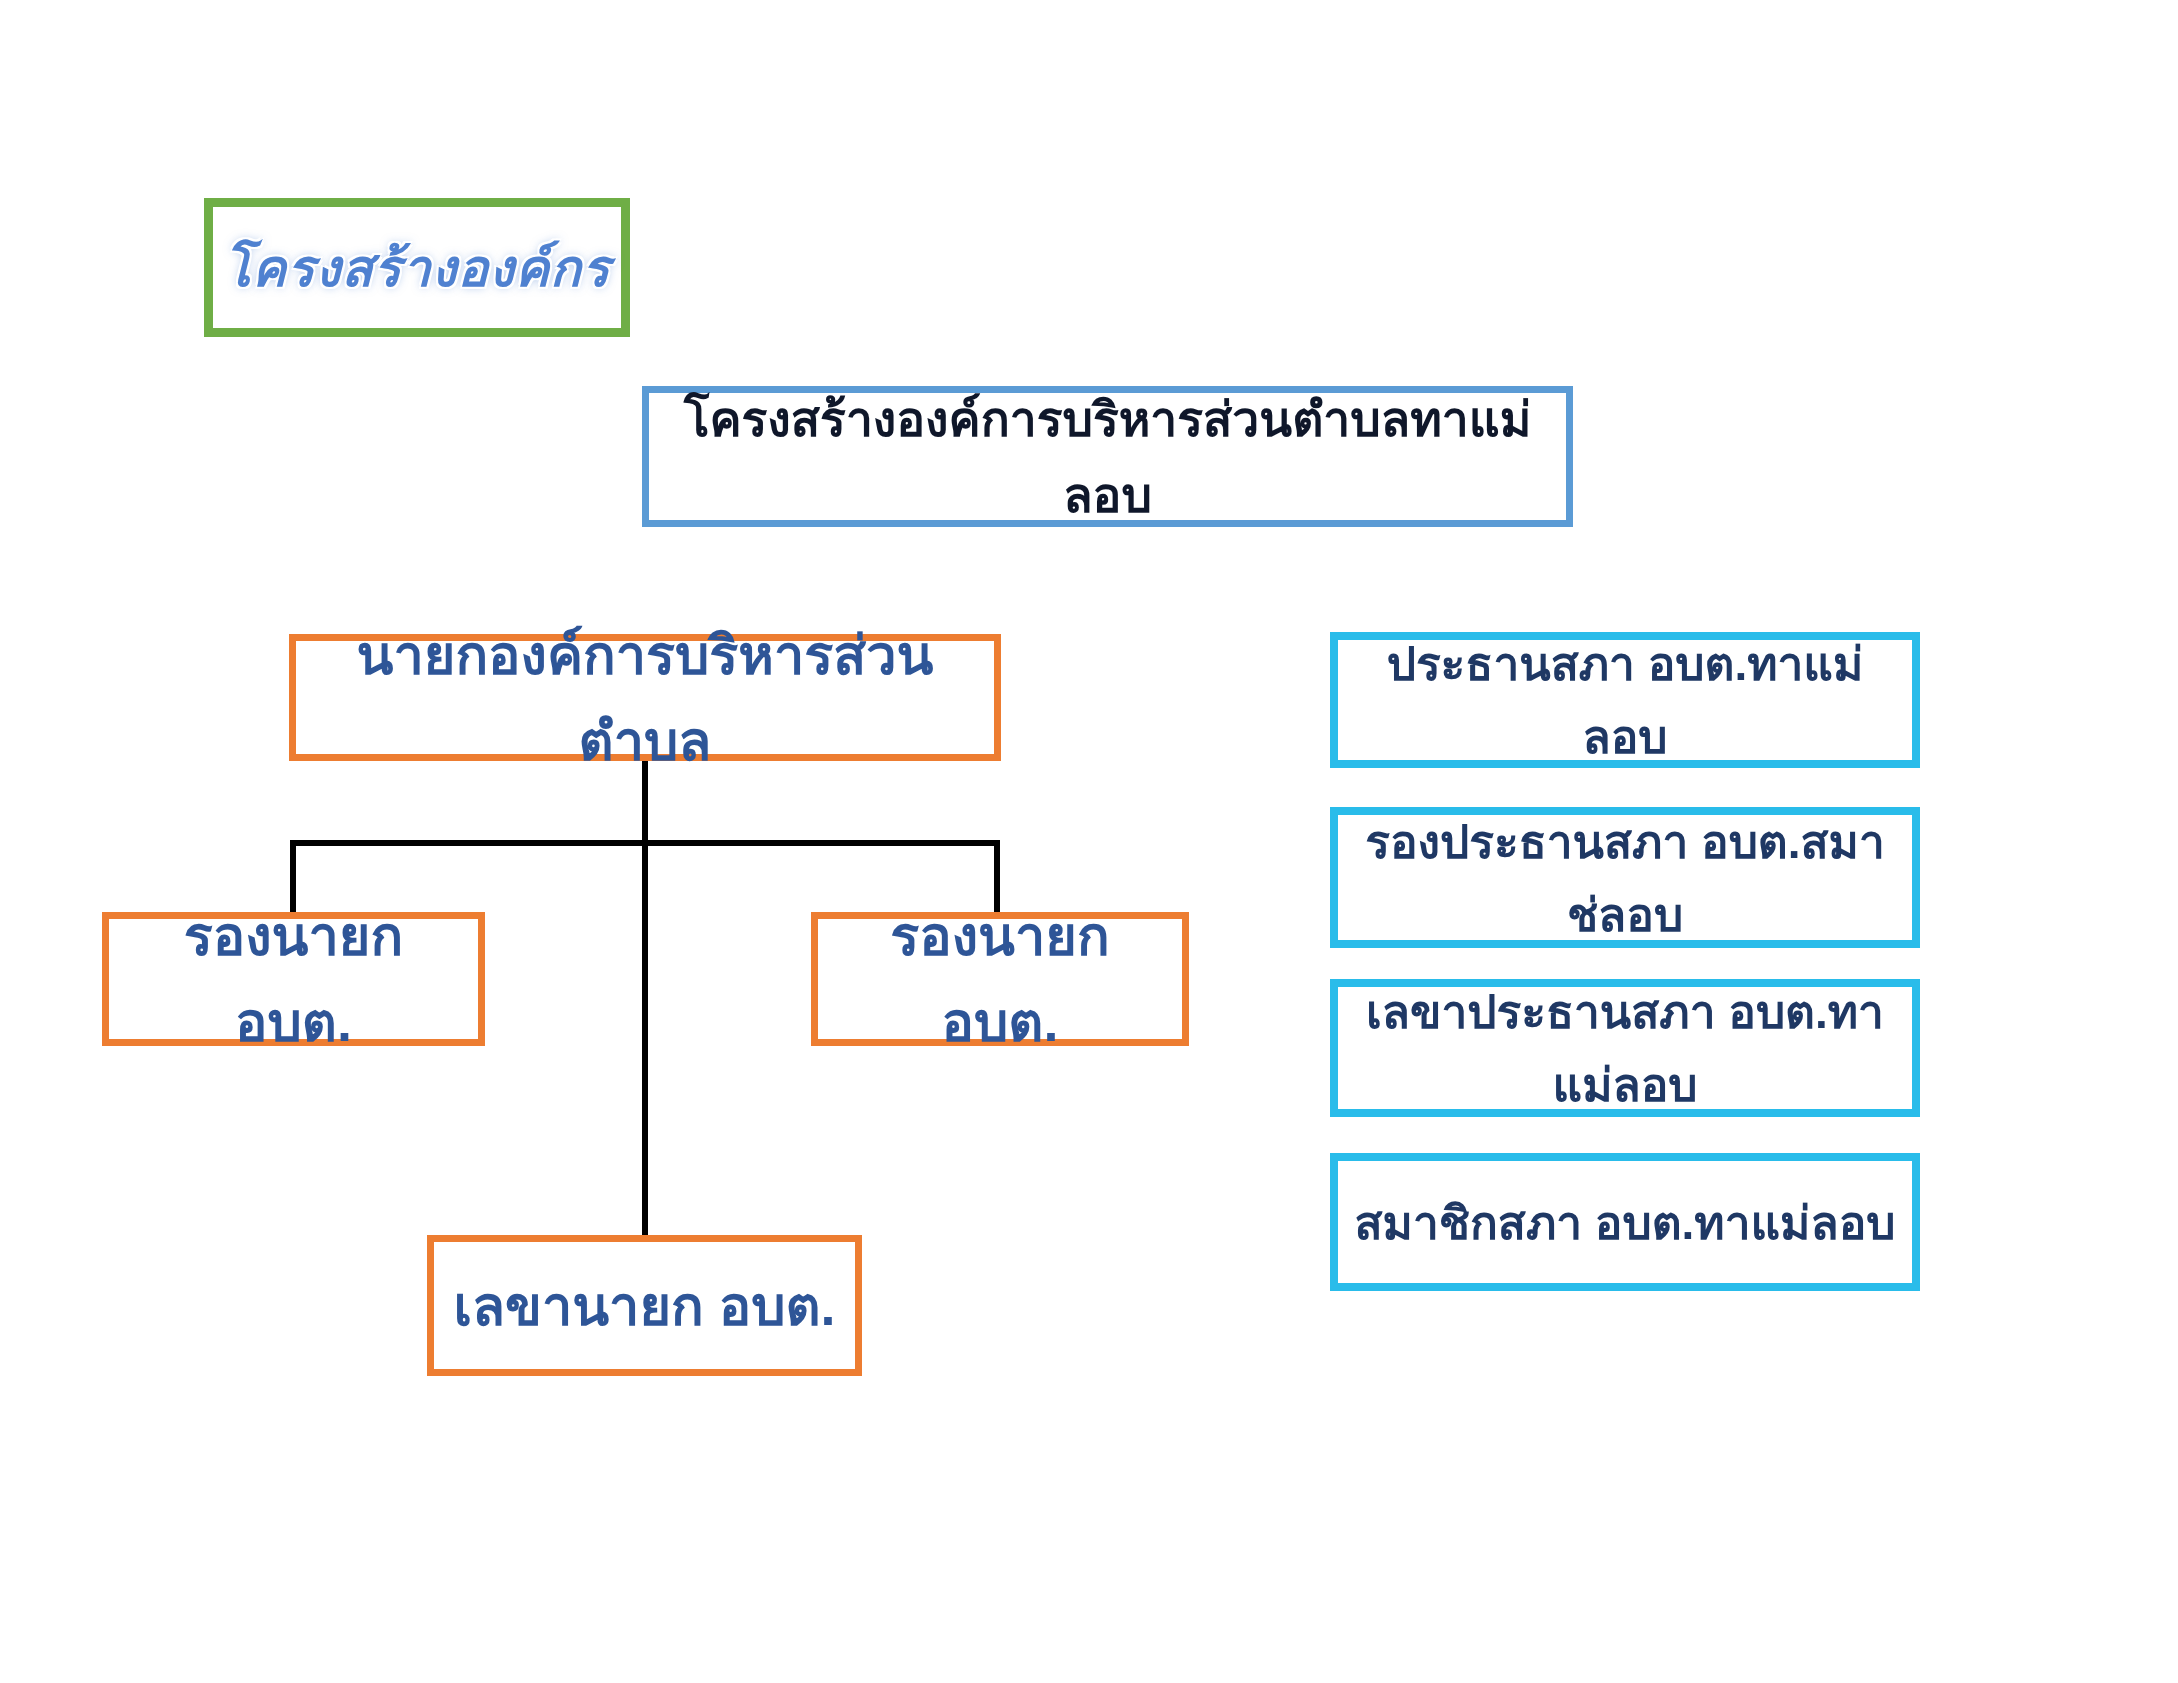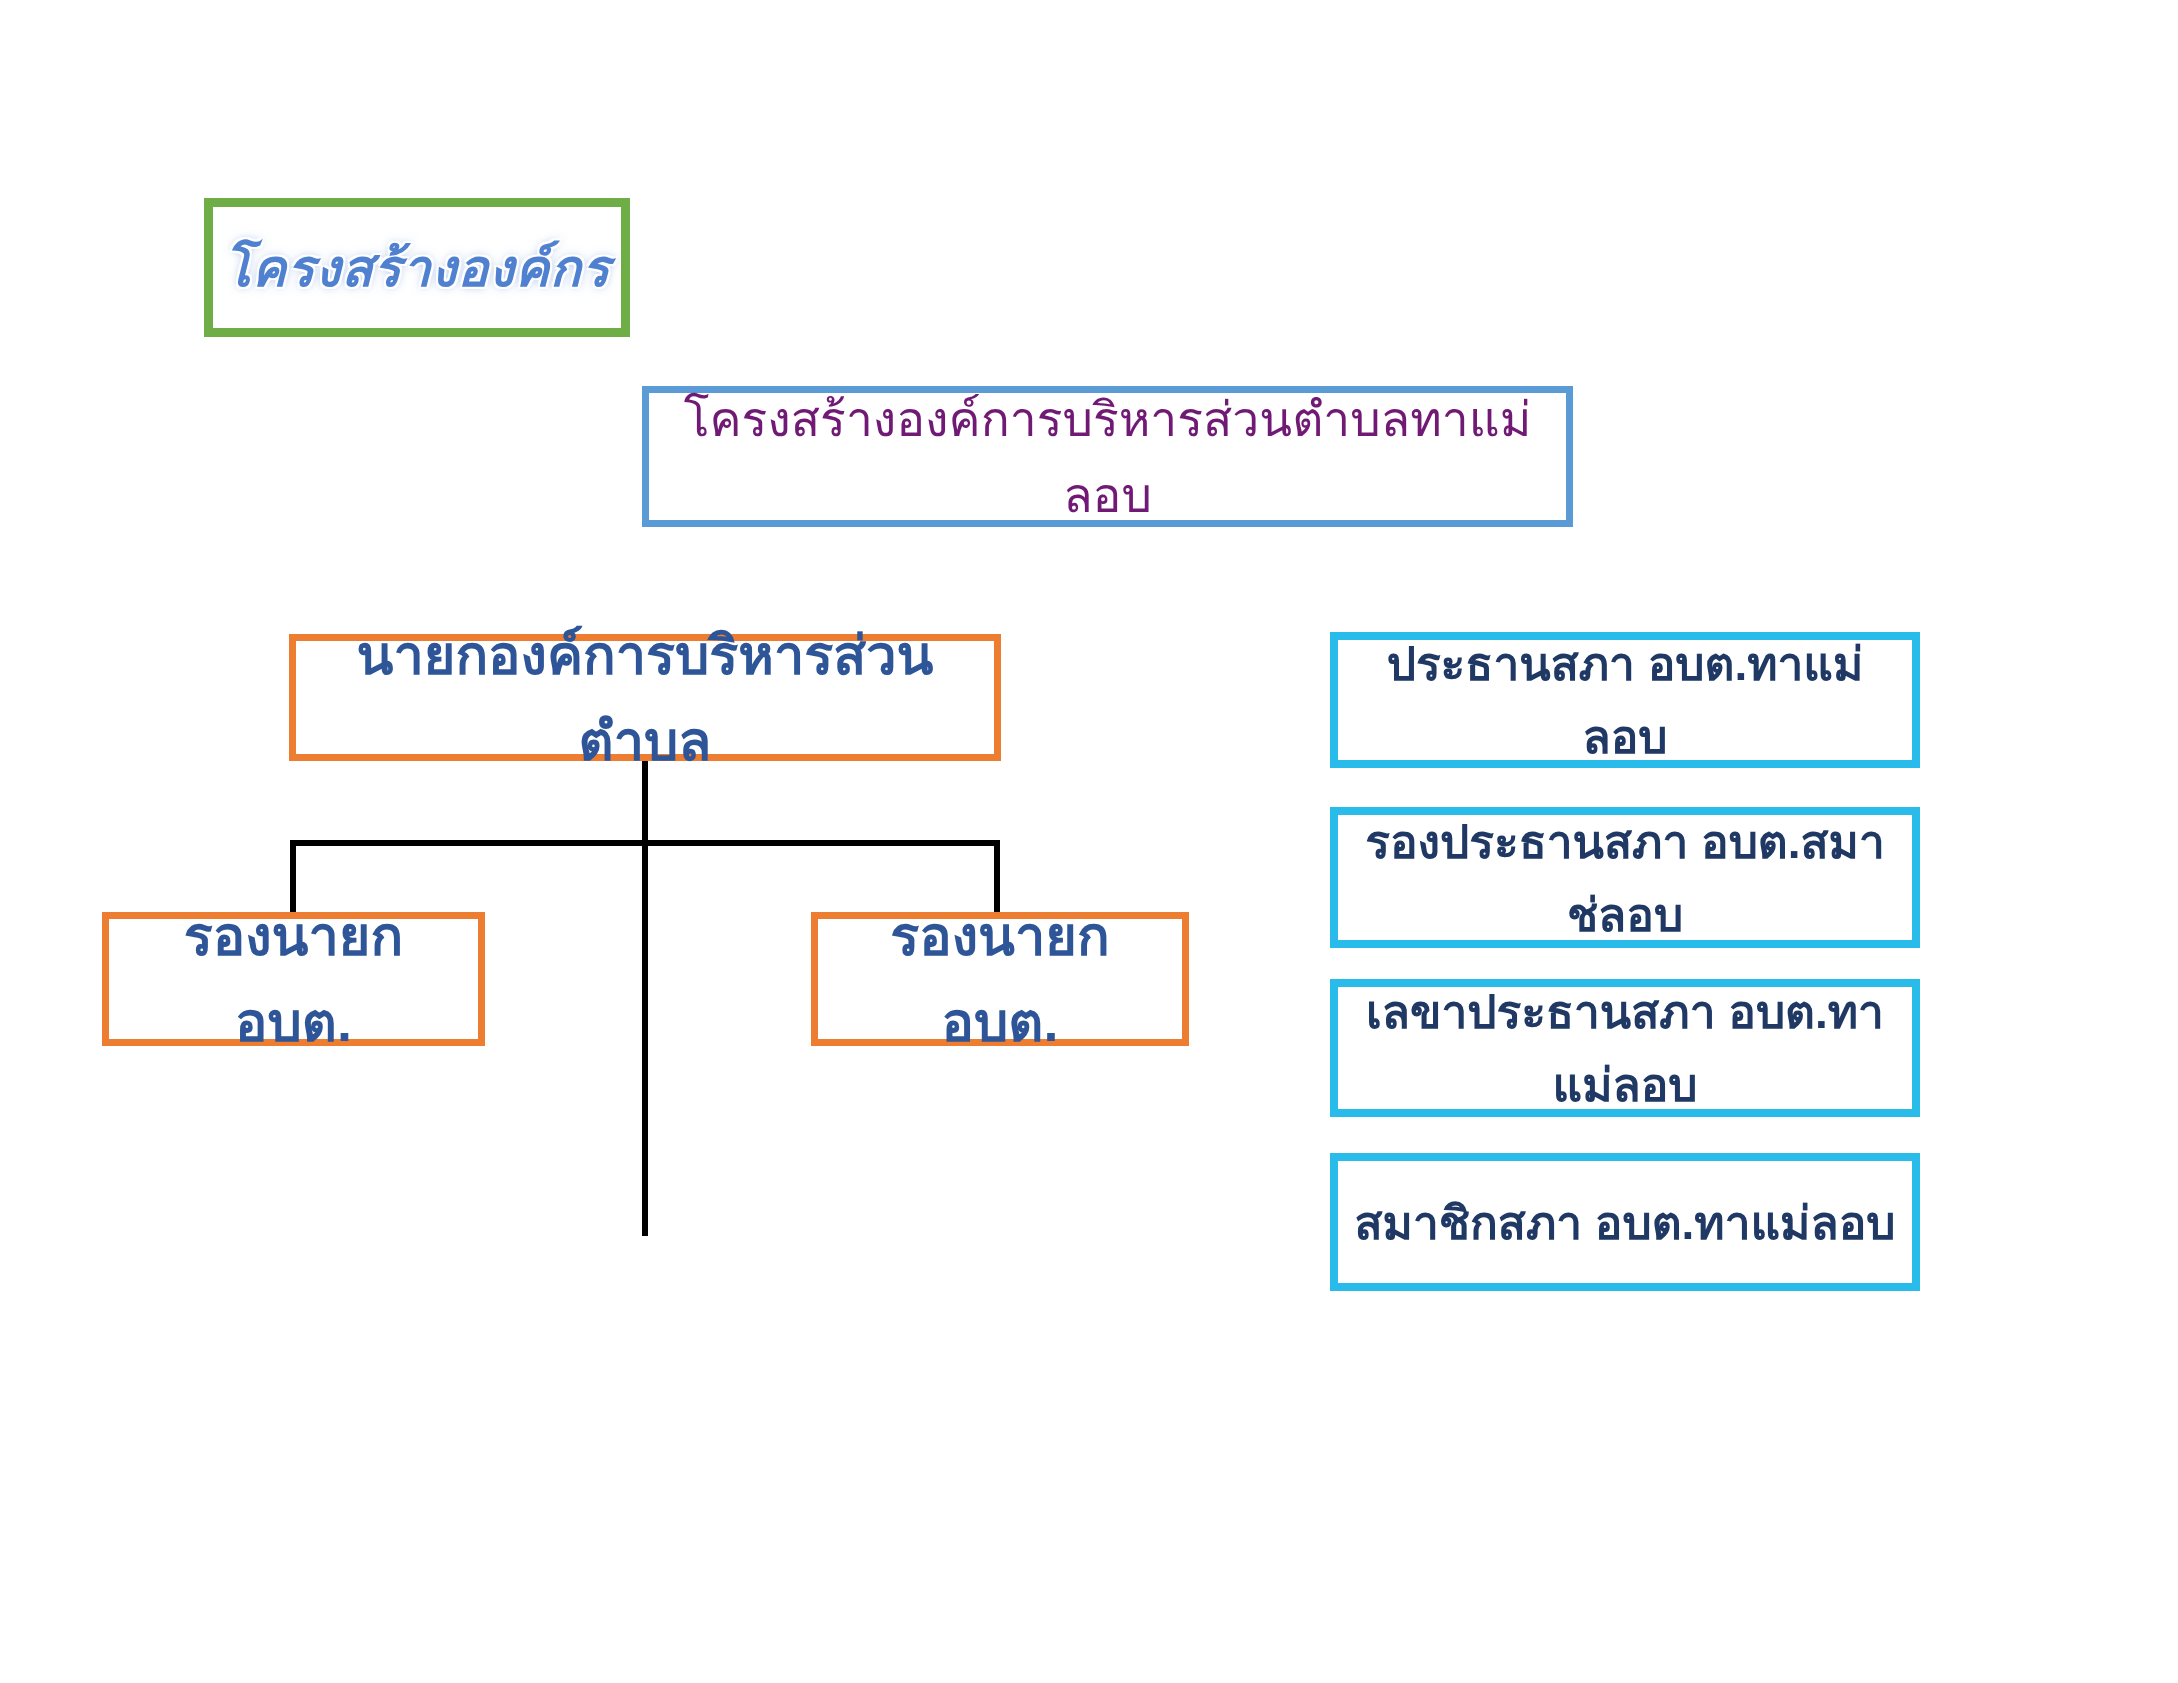--- a/index.html
+++ b/index.html
@@ -36,22 +36,22 @@
        0 0 10px rgba(79,129,208,0.55);
     letter-spacing: 1px;
   }
   
   .title-box {
     left: 642px; top: 386px; width: 931px; height: 141px;
     border: 7px solid #5B9BD5;
   }
   .title-text {
     font-size: 48px;
-    font-weight: normal;
-    color: #701a75;
+    font-weight: bold;
+    color: #0f172a;
   }
   
   .node {
     border: 7px solid #ED7D31;
     font-size: 54px;
     font-weight: bold;
     color: #2E5597;
     padding: 0 12px;
   }
   .node-root     { left: 289px; top: 634px;  width: 712px; height: 127px; }
@@ -101,20 +101,23 @@
   </div>
 
   <div class="box node node-dep-l">
     <span>รองนายก อบต.</span>
   </div>
 
   <div class="box node node-dep-r">
     <span>รองนายก อบต.</span>
   </div>
 
+  <div class="box node node-sec">
+    <span>เลขานายก อบต.</span>
+  </div>
 
   <div class="box council council-1">
     <span>ประธานสภา อบต.ทาแม่ลอบ</span>
   </div>
 
   <div class="box council council-2">
     <span>รองประธานสภา อบต.สมาช่ลอบ</span>
   </div>
 
   <div class="box council council-3">

